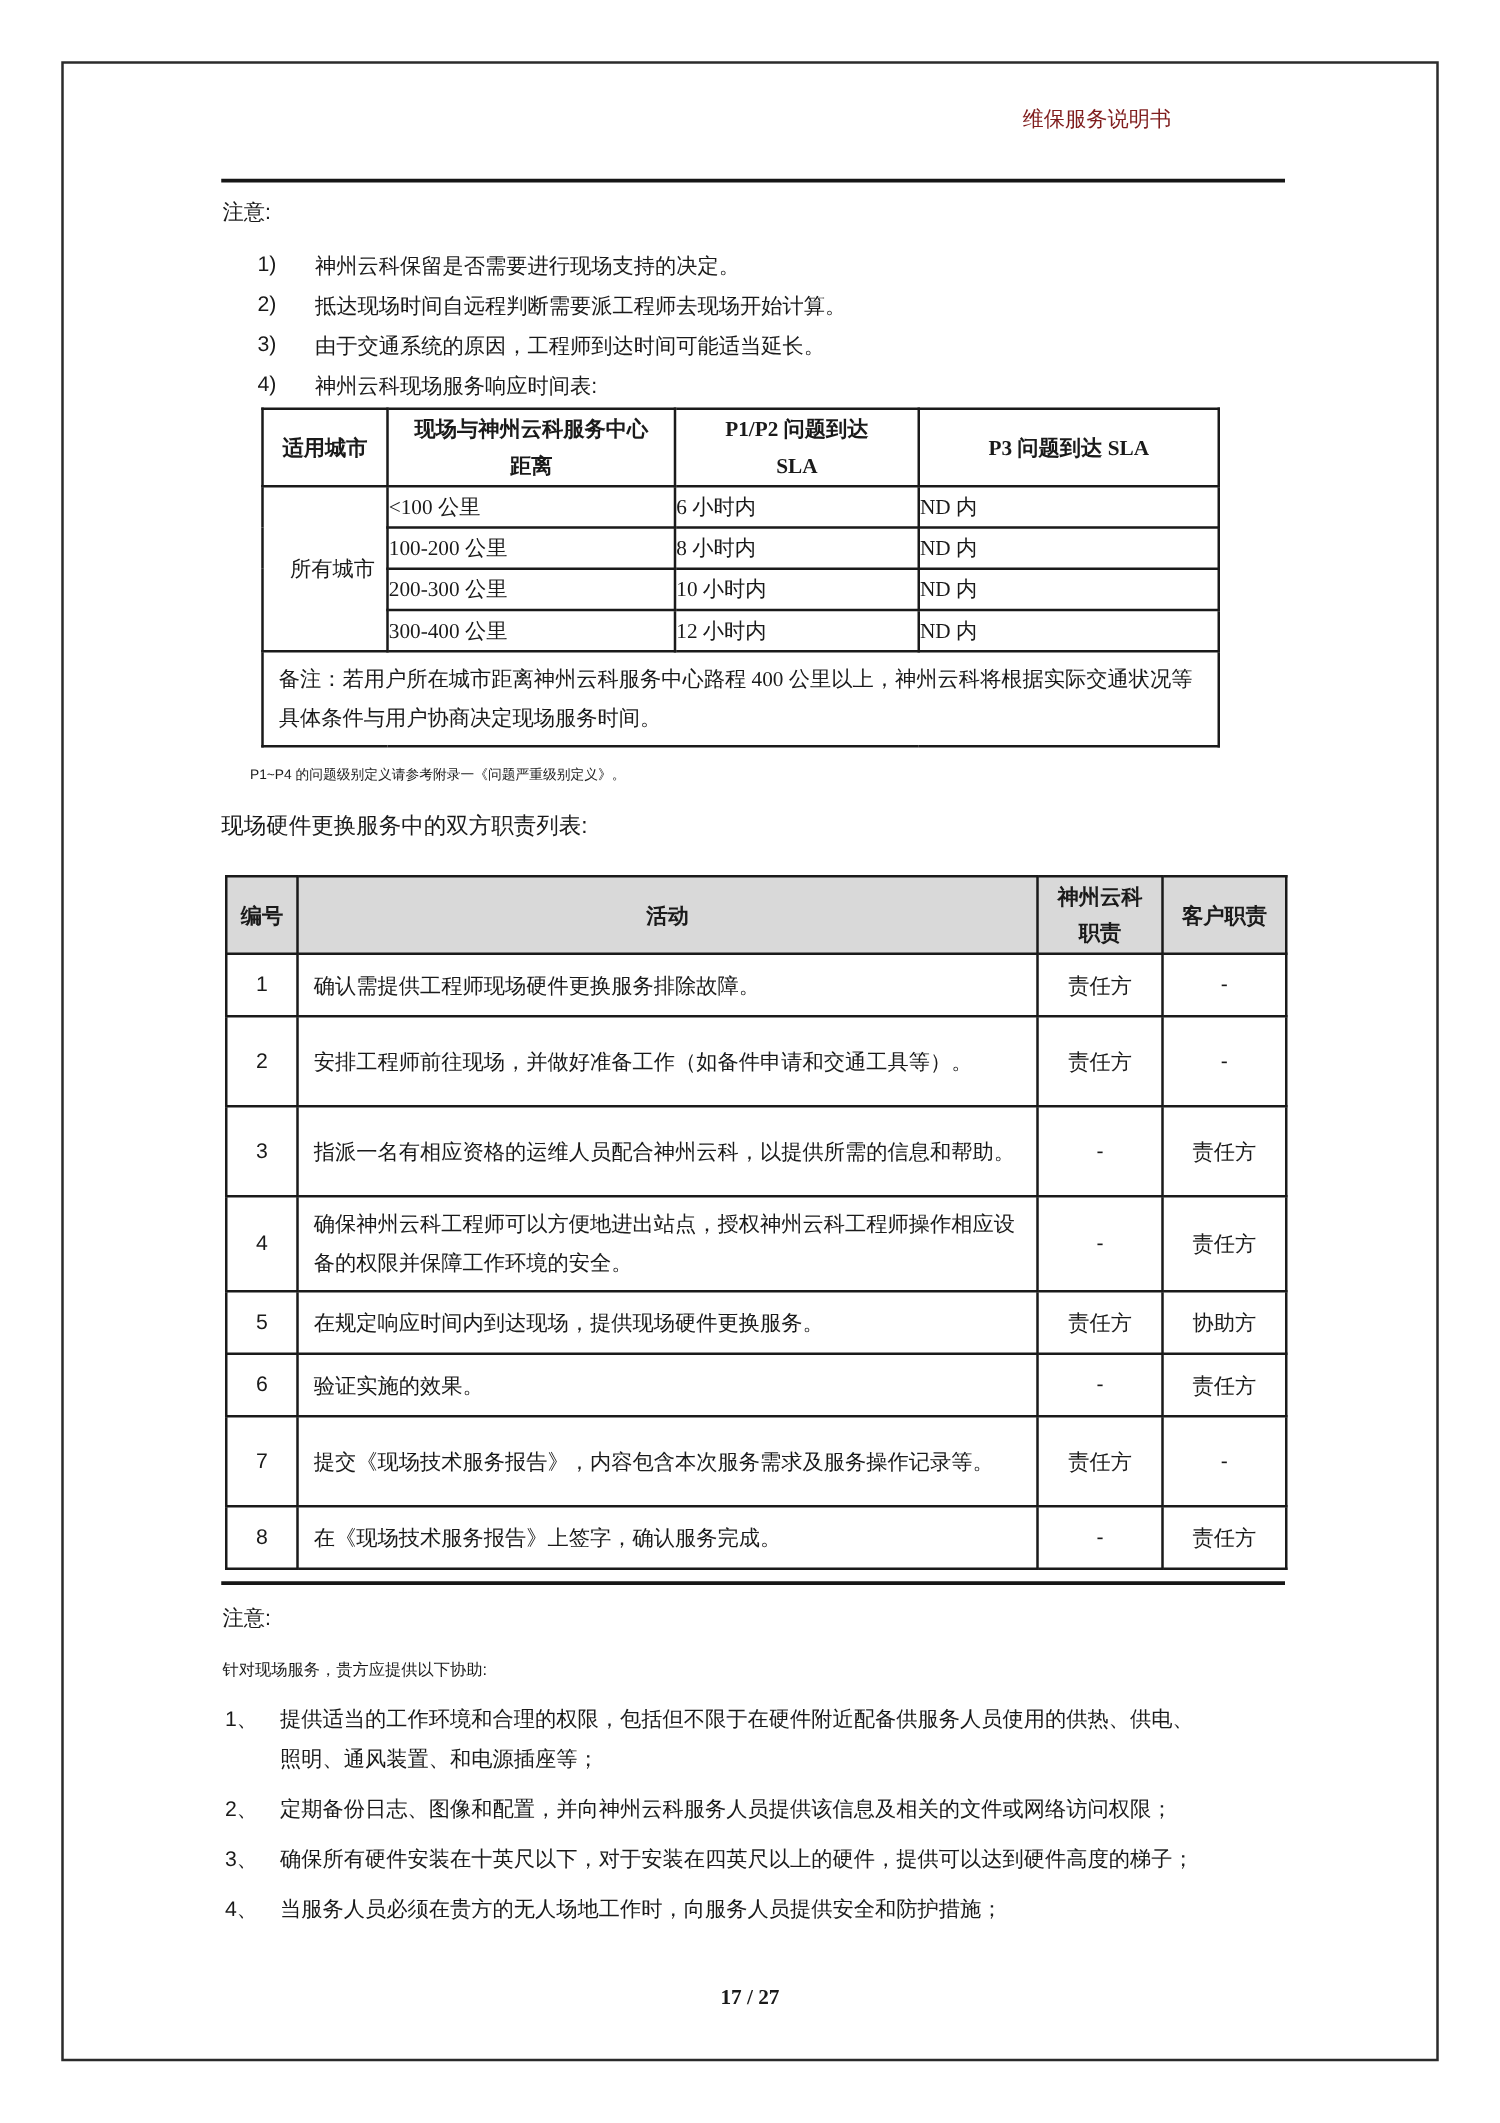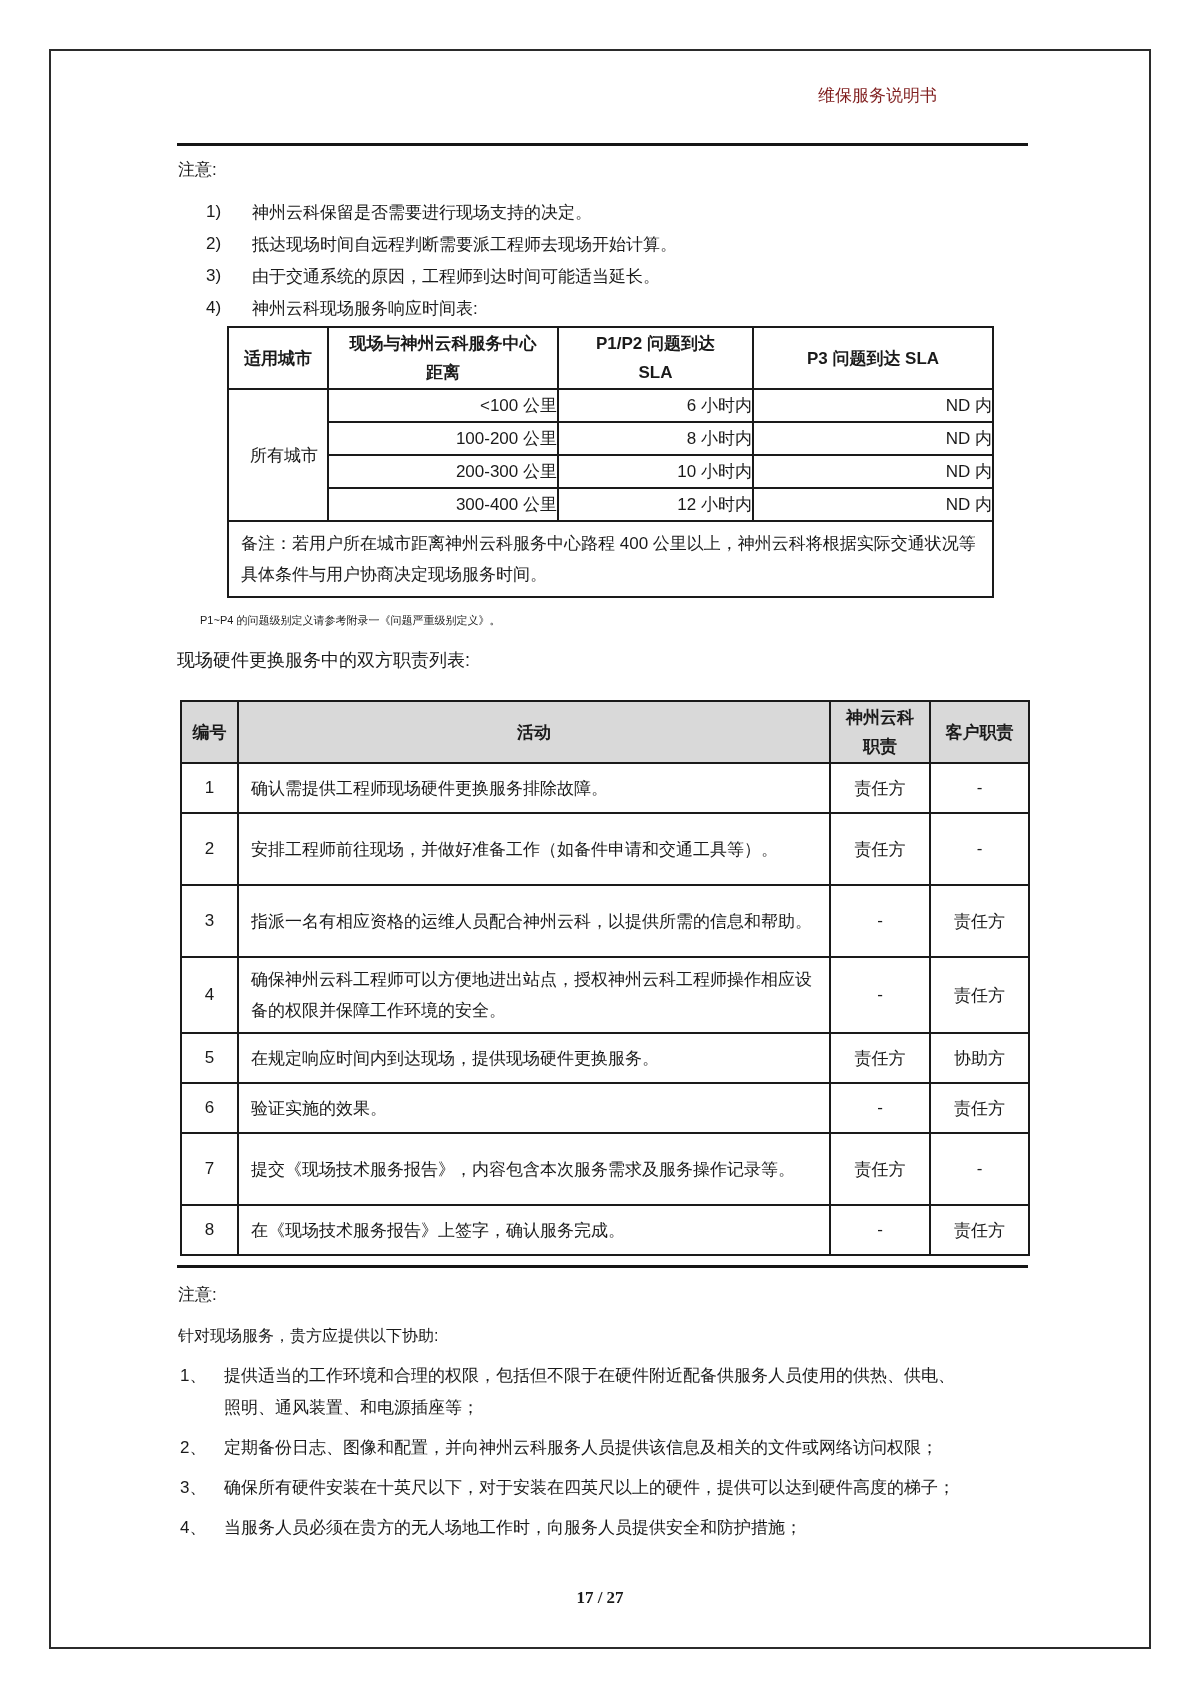--- a/index.html
+++ b/index.html
@@ -35,41 +35,41 @@
   #notice-bottom-label { top: 1283px; }
 
   .top-list { position: absolute; left: 206px; top: 196px; }
   .top-item { display: flex; height: 32px; align-items: center; font-size: 17px; }
   .top-item .num { width: 46px; }
 
   table { border-collapse: collapse; table-layout: fixed; }
   th, td { border: 2px solid #1a1a1a; font-size: 17px; }
   th { font-weight: bold; }
 
-  .sla-table { position: absolute; left: 227px; top: 326px; width: 765px; }
+  .sla-table { position: absolute; left: 209px; top: 326px; width: 765px; font-family: Liberation Serif, serif; }
   .sla-table th { height: 62px; text-align: center; vertical-align: middle; line-height: 29px; background: #ffffff; }
   .sla-table th .wrap { display: inline-block; }
-  .sla-table td { height: 33px; vertical-align: middle; text-align: right; }
+  .sla-table td { height: 33px; vertical-align: middle; text-align: left; }
   .sla-table td.city { text-align: center; padding-left: 12px; }
   .sla-table td.remark { height: 64px; line-height: 31px; padding: 6px 12px; text-align: left; }
 
   .p1p4-note { position: absolute; left: 200px; top: 588px; font-size: 11px; line-height: 32px; margin-top: 16px; }
 
   .section-title { position: absolute; left: 177px; top: 648px; font-size: 18px; }
 
   .resp-table { position: absolute; left: 180px; top: 700px; width: 848px; }
   .resp-table th { height: 62px; text-align: center; vertical-align: middle; line-height: 29px; background: #d9d9d9; }
   .resp-table th .wrap { display: inline-block; }
   .resp-table td { vertical-align: middle; }
   .resp-table td.no, .resp-table td.vendor, .resp-table td.customer { text-align: center; }
   .resp-table td.activity { text-align: left; padding: 6px 12px; line-height: 31px; }
   .resp-table tr.h50 td { height: 50px; }
   .resp-table tr.h72 td { height: 72px; }
 
-  .notice-intro { position: absolute; left: 178px; top: 1320px; font-size: 16px; line-height: 32px; }
+  .notice-intro { position: absolute; left: 178px; top: 1320px; font-size: 13px; line-height: 32px; }
 
   .bottom-item { position: absolute; left: 180px; font-size: 17px; }
   .bottom-item .num { position: absolute; left: 0; top: 0; line-height: 32px; }
   .bottom-item .txt { margin-left: 44px; width: 742px; line-height: 32px; }
   #bottom-item-1 { top: 1360px; }
   #bottom-item-2 { top: 1432px; }
   #bottom-item-3 { top: 1472px; }
   #bottom-item-4 { top: 1512px; }
 
   .footer-pagenum {

